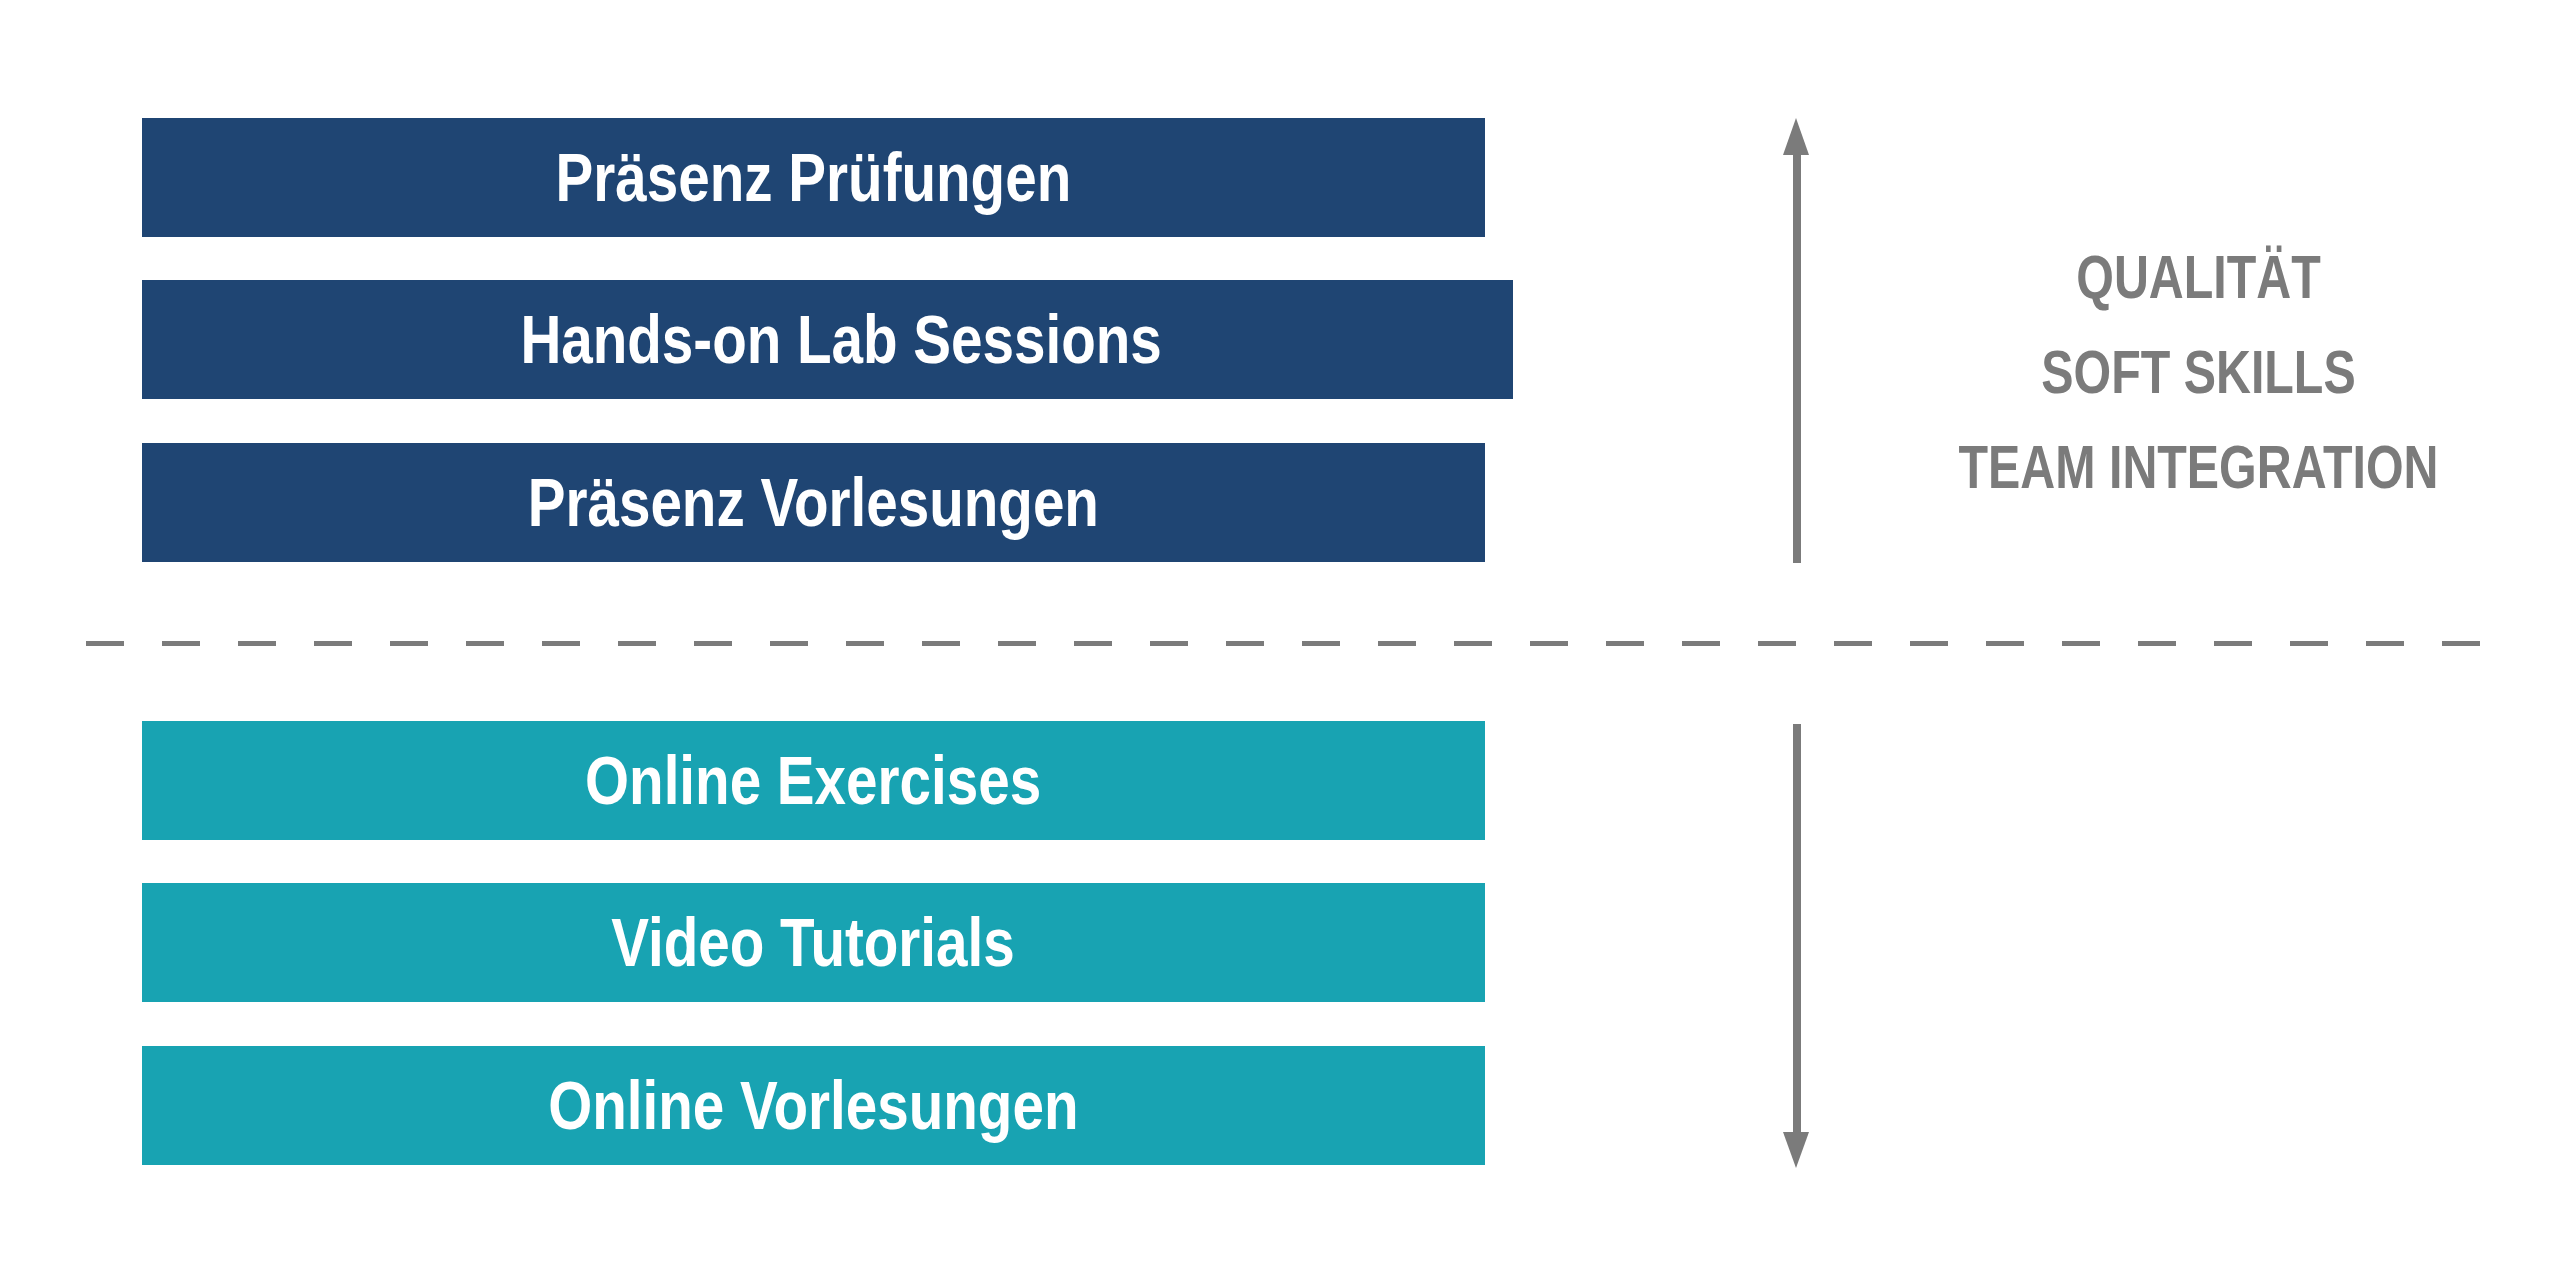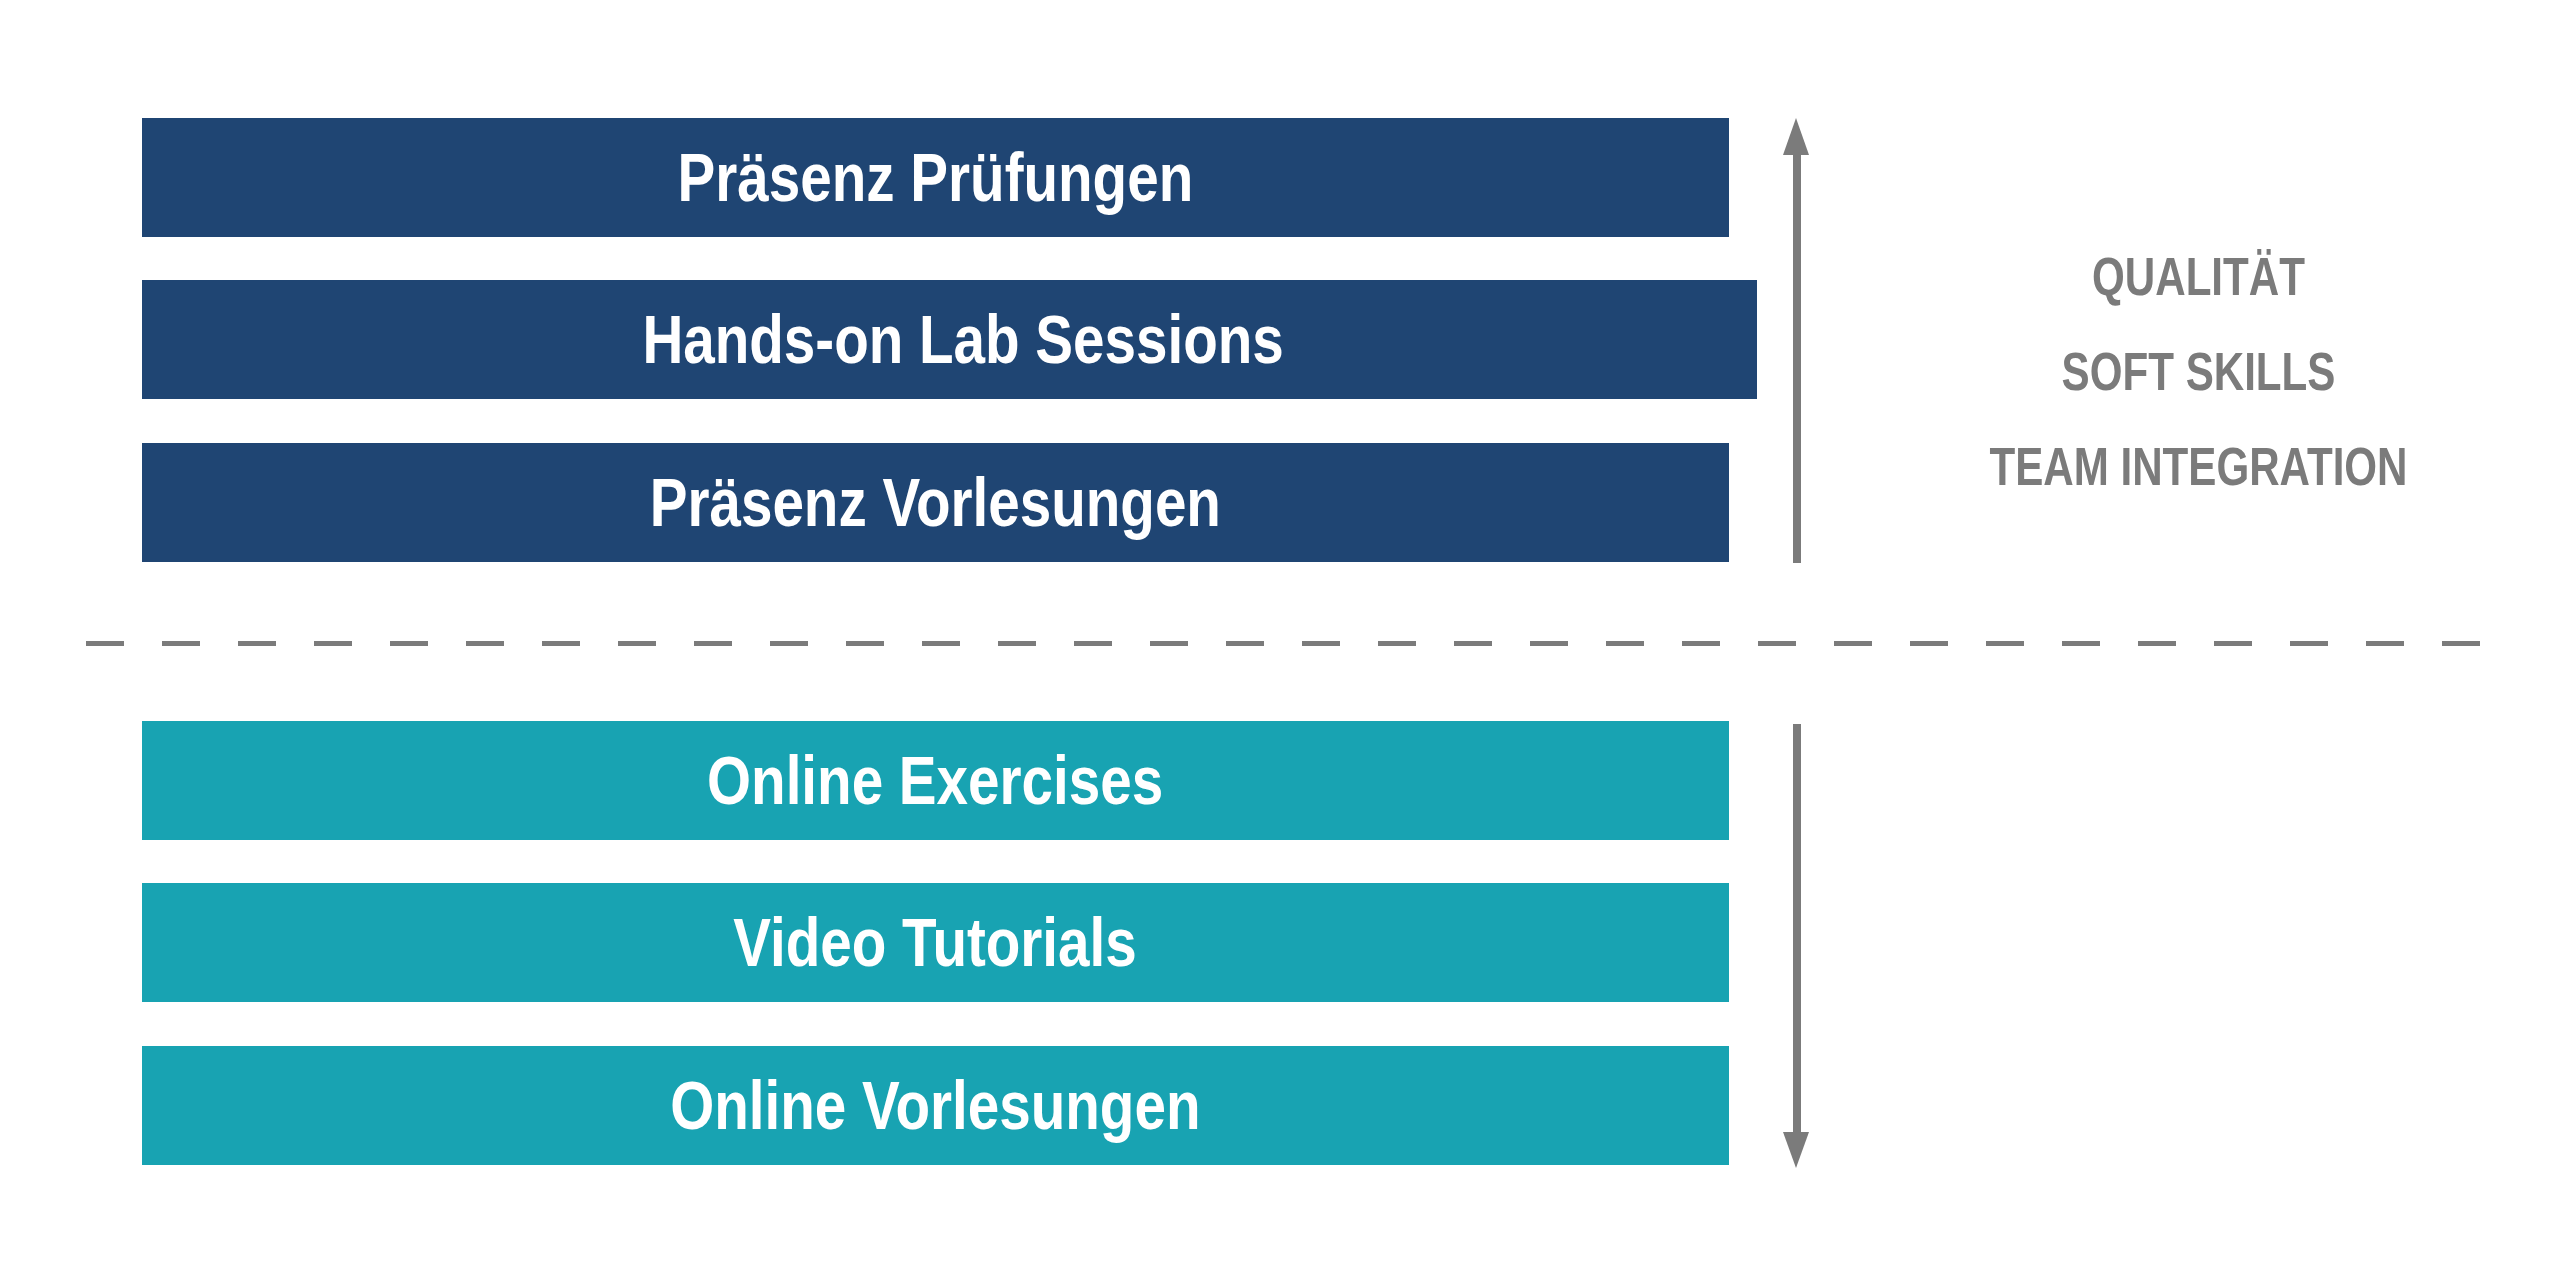--- a/index.html
+++ b/index.html
@@ -13,21 +13,21 @@
     height: 1288px;
     background: var(--background, #ffffff);
     overflow: hidden;
     font-family: "Liberation Sans", "DejaVu Sans", sans-serif;
   }
 
   
   .bar {
     position: absolute;
     left: 142px;
-    width: 1587px;
+    width: 1343px;
     height: 119px;
     display: flex;
     align-items: center;
     justify-content: center;
   }
   .bar.navy { background: var(--navy, #1F4573); }
   .bar.teal { background: var(--teal, #18A3B2); }
   .bar .bar-label {
     color: var(--bar_text, #ffffff);
     font-size: 69px;
@@ -87,21 +87,21 @@
   .side-label {
     position: absolute;
     left: 1878px;
     width: 641px;
     text-align: center;
     color: var(--gray, #7B7B7B);
     font-weight: 700;
   }
   #side-label-top {
     top: 229px;
-    font-size: 54px;
+    font-size: 62px;
     line-height: 95px;
   }
   #side-label-bottom {
     top: 930px;
     font-size: 66px;
     line-height: 66px;
   }
   .side-label .side-label-line {
     display: block;
     white-space: nowrap;

